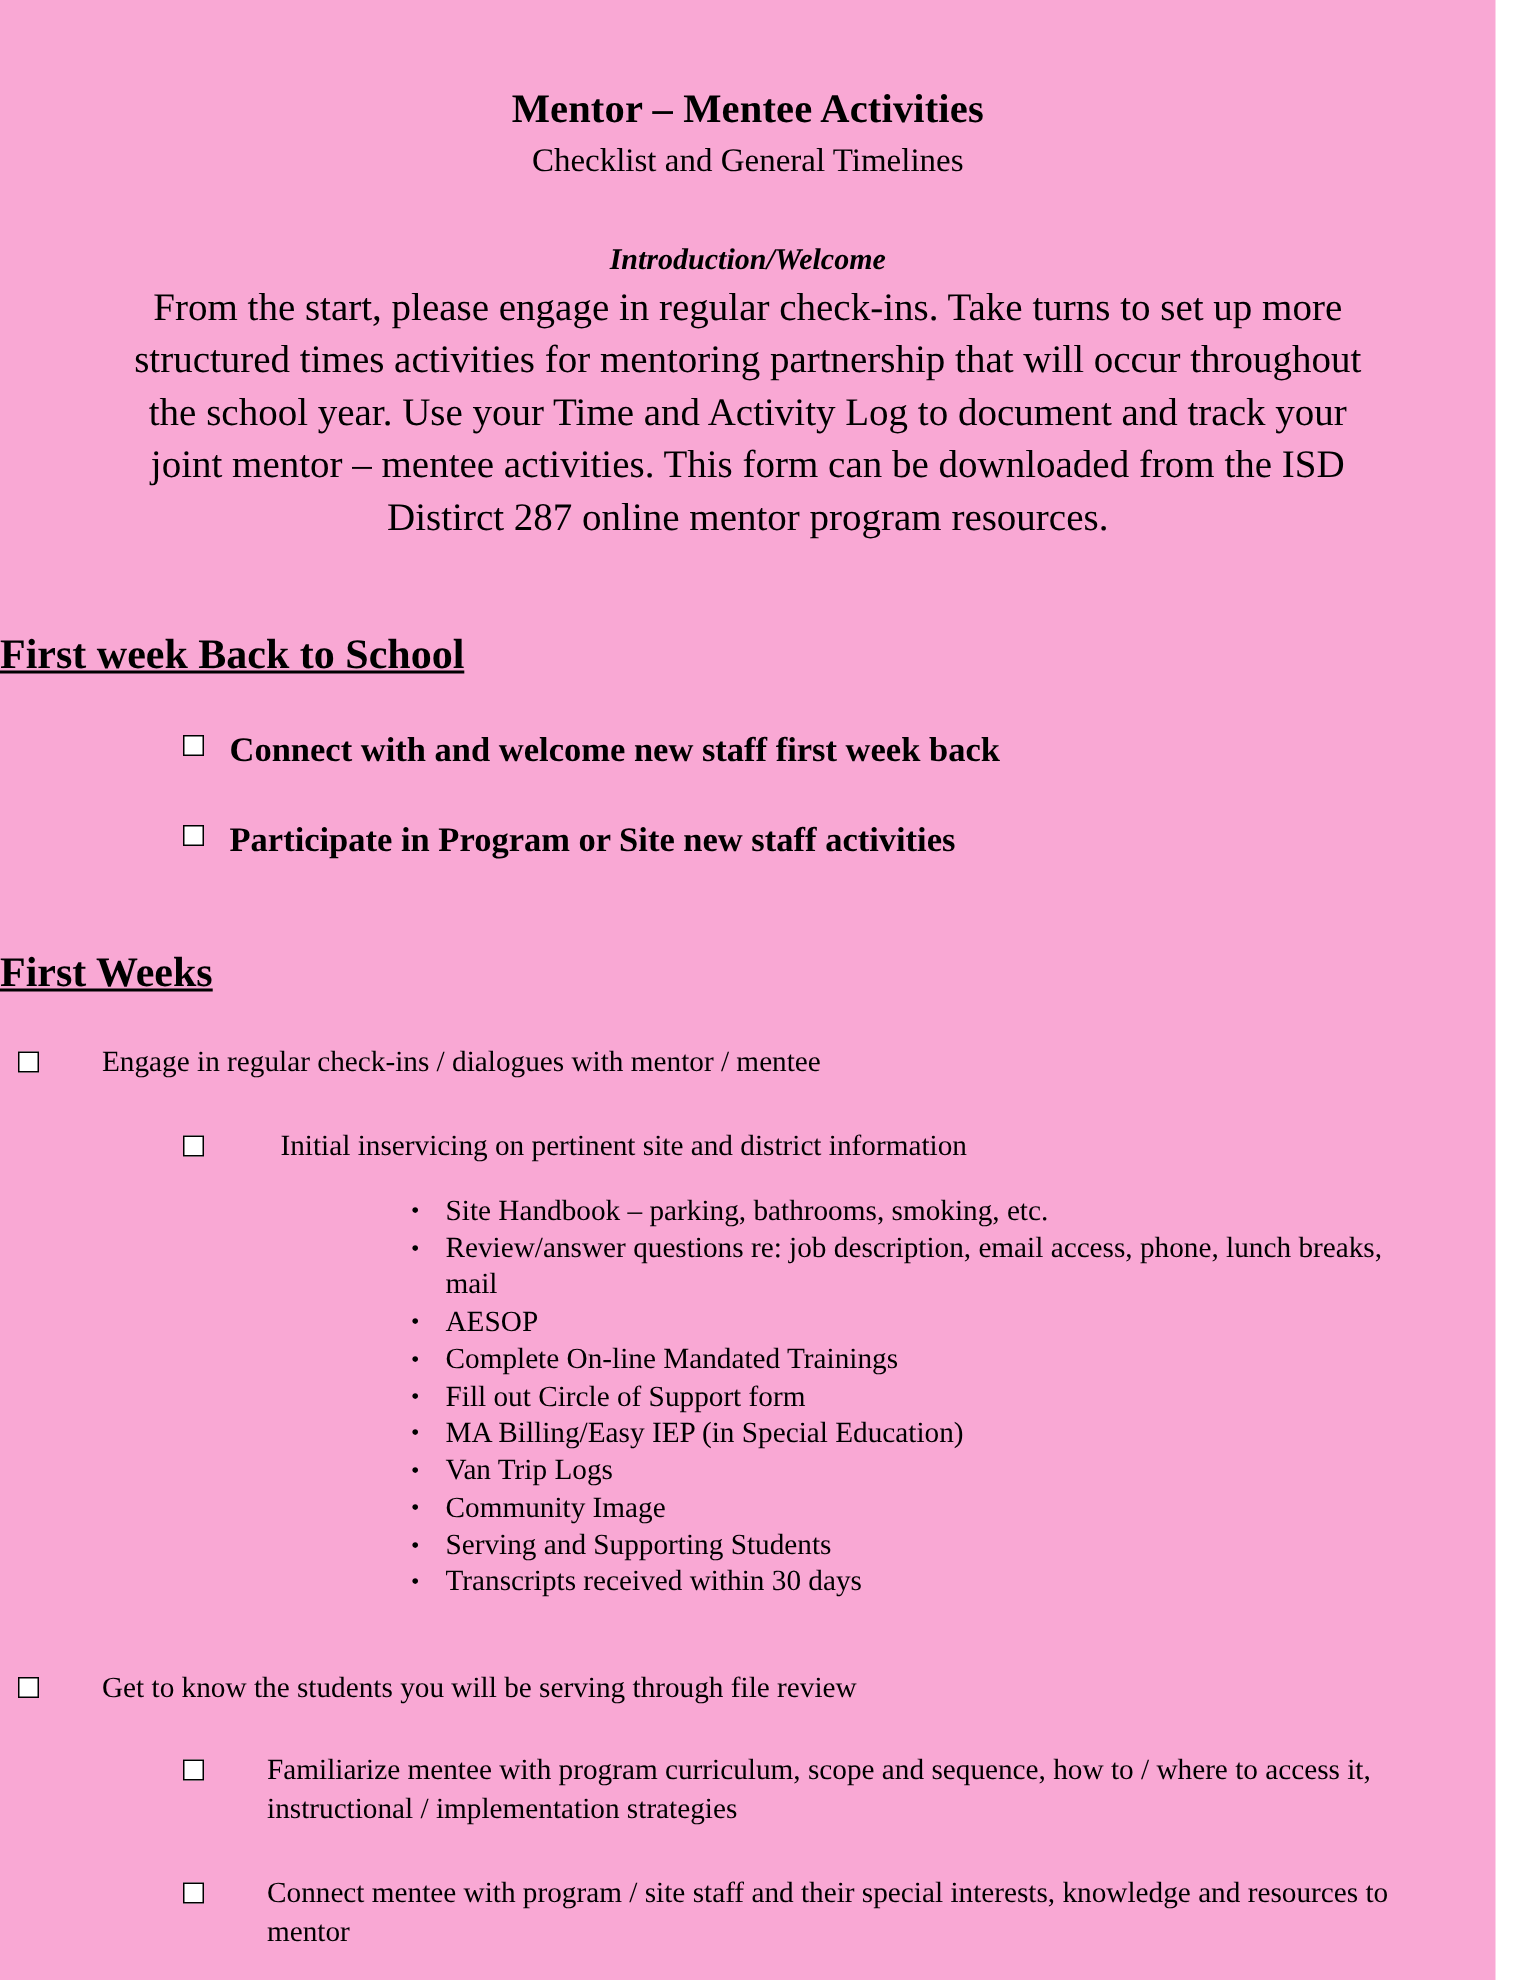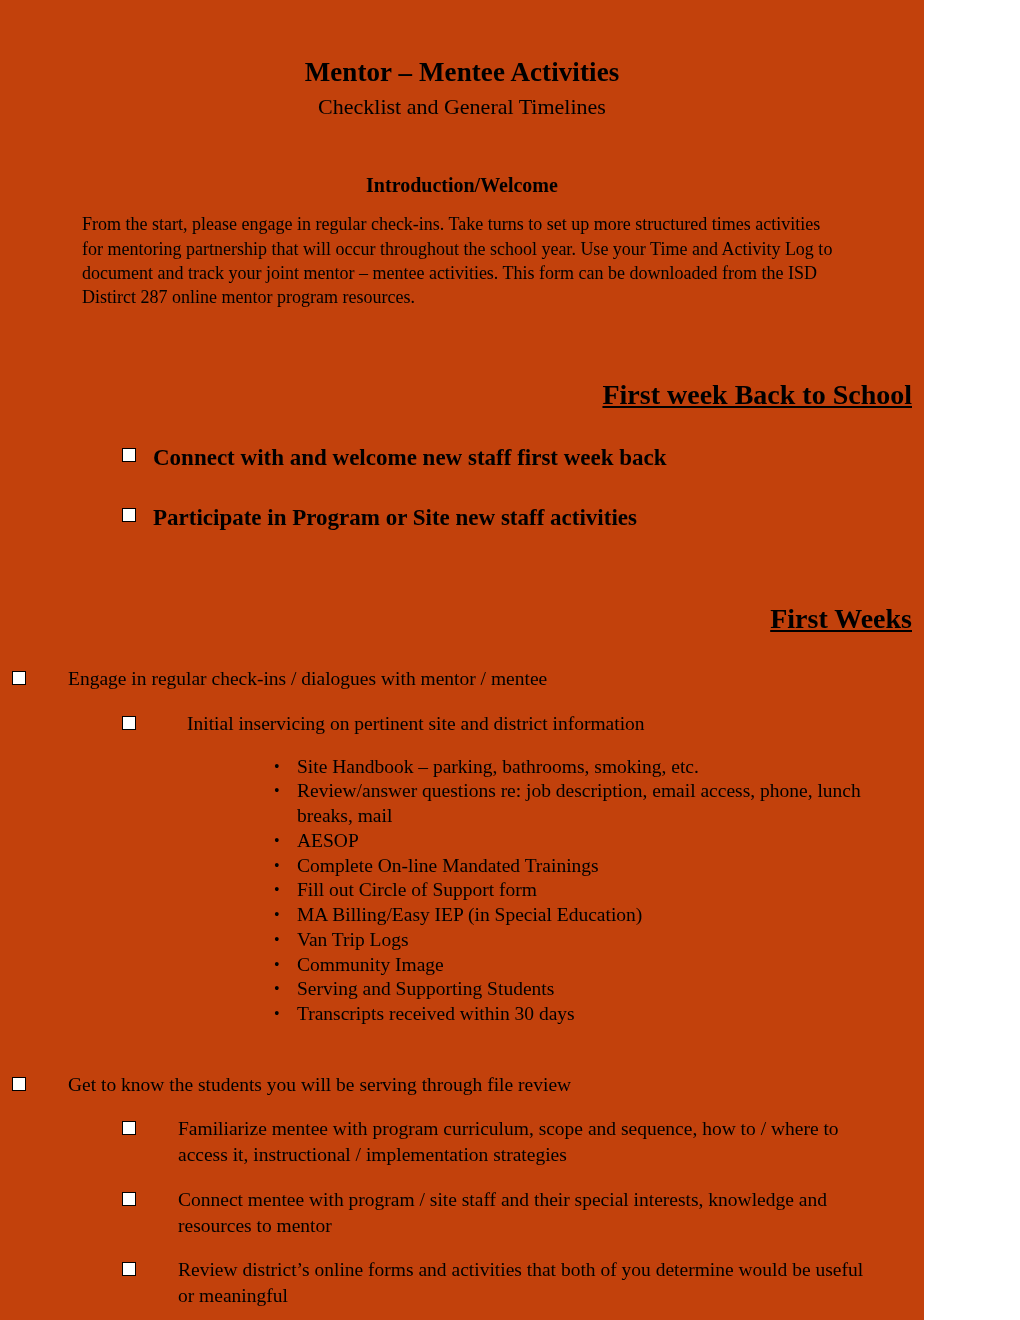--- a/index.html
+++ b/index.html
@@ -9,23 +9,23 @@
   }
   body {
     width: 1020px;
     height: 1320px;
     font-family: "Liberation Serif", "DejaVu Serif", serif;
     color: #000000;
     overflow: hidden;
   }
   .page {
     position: relative;
-    width: 924px;
+    width: 997px;
     height: 1320px;
-    background: #c2410c;
+    background: #f9a8d4;
     box-sizing: border-box;
   }
 
   
   .doc-title {
     text-align: center;
     font-size: 27px;
     font-weight: bold;
     line-height: 1.15;
     margin: 0;
@@ -39,37 +39,38 @@
     line-height: 1.2;
     margin: 0;
     padding-top: 6px;
   }
 
   
   .intro-heading {
     text-align: center;
     font-size: 20px;
     font-weight: bold;
-    margin: 12px;
+    font-style: italic;
+    margin: 0;
     padding-top: 42px;
   }
   .intro-body {
     margin: 0;
     padding: 3px 82px 0 82px;
-    font-size: 18px;
+    font-size: 26px;
     line-height: 1.345;
+    text-align: center;
+  }
+
+  
+  .section-heading {
     text-align: left;
-  }
-
-  
-  .section-heading {
-    text-align: right;
     font-size: 28px;
     font-weight: bold;
-    margin: 12px;
+    margin: 0;
     line-height: 1.2;
   }
   .section-heading span.u {
     text-decoration: underline;
     text-underline-offset: 2px;
   }
   .sh-first-week { padding-top: 57px; }
   .sh-first-weeks { padding-top: 56px; }
 
   
@@ -105,21 +106,21 @@
     font-weight: bold;
     padding-left: 17px;
     font-size: 23px;
   }
 
   
   .plain-section .row-text {
     font-weight: normal;
     padding-left: 42px;
   }
-  .plain-section .check-row { margin-top: 18px; }
+  .plain-section .check-row { margin-top: 29px; }
   .plain-section .check-row:first-child { margin-top: 31px; padding-left: 12px; }
   .plain-section .check-row.indent-more .row-text { padding-left: 51px; }
   .plain-section .check-row.wide { }
 
   .row-text .underline {
     text-decoration: underline;
     text-underline-offset: 1px;
   }
   .row-line2 { display: block; }
 

